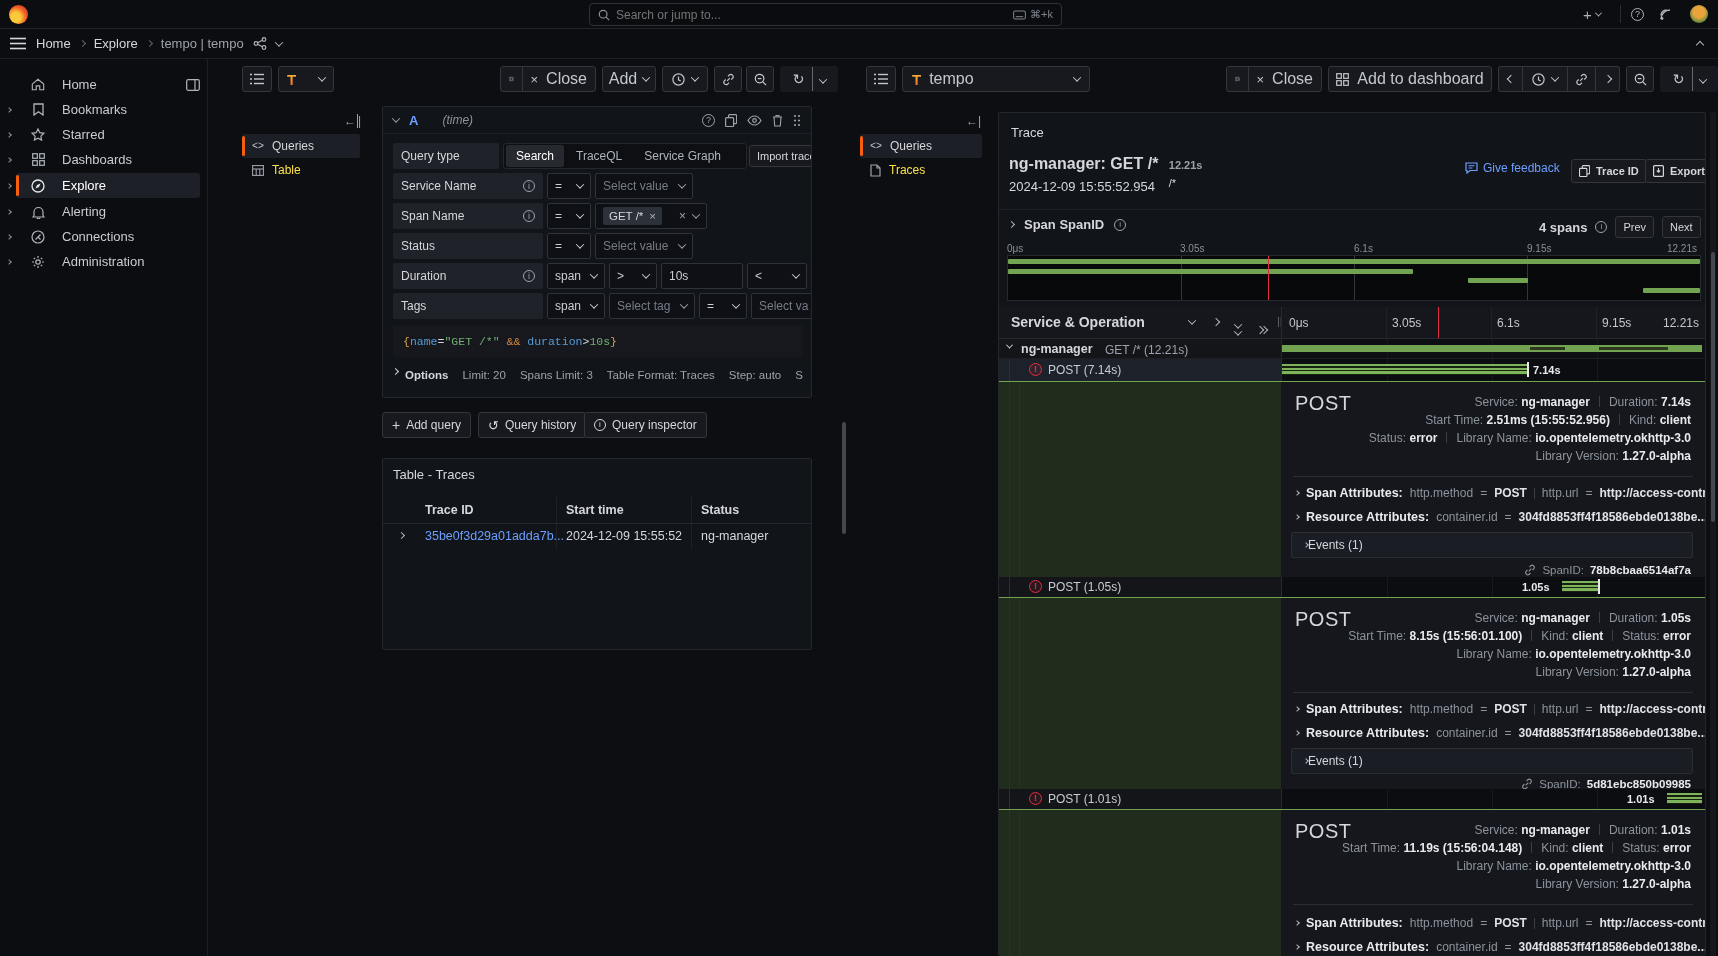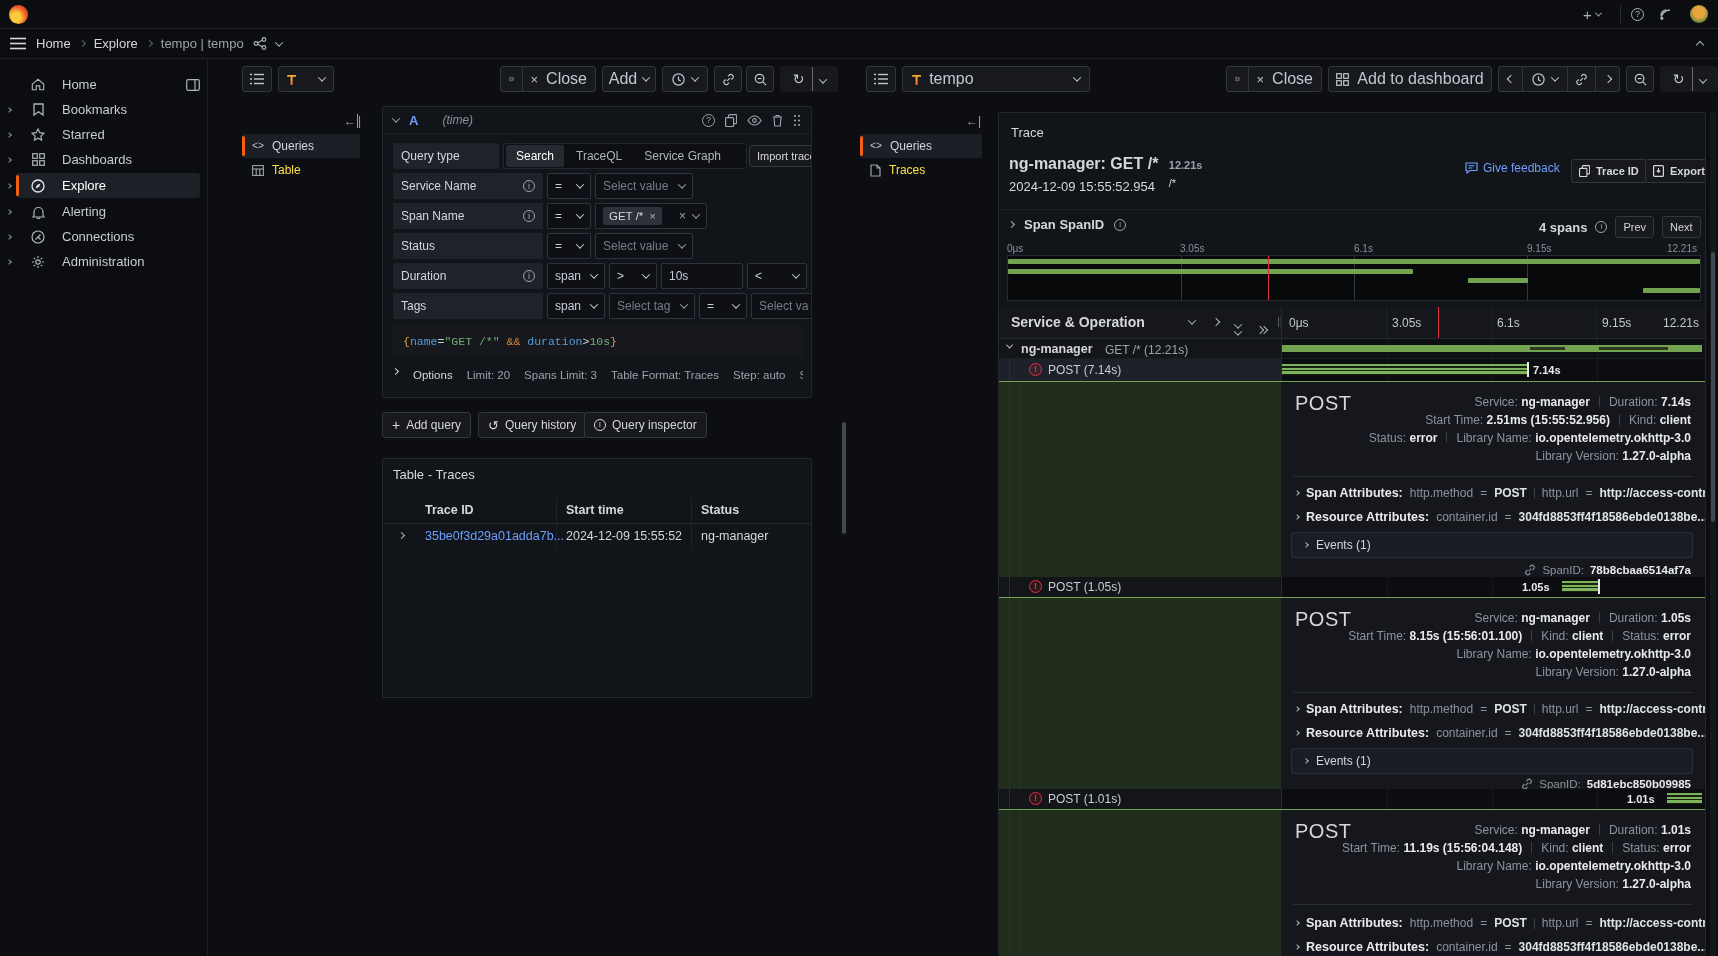--- a/index.html
+++ b/index.html
@@ -60,34 +60,48 @@
   .barlabel{position:absolute;font-size:11px;font-weight:700;color:#e8eaed;white-space:nowrap}
   .err-icon{display:inline-flex;align-items:center;justify-content:center;width:13px;height:13px;border:1.5px solid #e02f44;border-radius:50%;color:#e02f44;font-size:9px;font-weight:700;line-height:1;background:rgba(224,47,68,.12)}
   .detail{position:absolute;background:#15171d;border-top:1px solid #72a350}
   .dleft{position:absolute;background:#202c1c;border-top:1px solid #72a350}
   .meta-row{position:absolute;right:14px;font-size:12px;text-align:right;white-space:nowrap;color:#8d939c}
   .meta-row b{color:#e8eaed;font-weight:700}
   .msep{display:inline-block;width:1px;height:11px;background:#3a3e45;margin:0 9px;vertical-align:-1px}
   .attr-row{position:absolute;font-size:12px;color:#8d939c;white-space:nowrap;display:flex;align-items:center;gap:7px}
   .attr-row .alab{color:#e8eaed;font-weight:700;font-size:12.5px}
   .attr-row b{color:#dfe2e6;font-weight:700}
-  .evbox{position:absolute;background:#1a1d24;border:1px solid #2a2d34;border-radius:2px;display:flex;align-items:center;gap:8px;padding:1px 12px;font-size:12px;color:#d5d7dd}
+  .evbox{position:absolute;background:#1a1d24;border:1px solid #2a2d34;border-radius:2px;display:flex;align-items:center;gap:0;padding:1px 12px;font-size:12px;color:#d5d7dd}
   .spanid{position:absolute;right:14px;font-size:11.5px;color:#8d939c;display:flex;gap:6px;align-items:center}
   .spanid b{color:#e8eaed}
   .guide{position:absolute;width:1px;background:#2a2e35}
   svg{display:block}
   .colgrid{position:absolute;top:0;bottom:0;width:1px;background:#1e2127}
 </style>
 </head>
 <body>
 
 <div class="page">
 
   <div class="topnav">
     <div class="abs" style="left:9px;top:5px;width:19px;height:19px;border-radius:50%;background:radial-gradient(circle at 35% 65%,#fbca3a 0 28%,#f05a28 60%,#b43214 100%)"></div>
+    <div class="searchbox">
+      <svg width="12" height="12" viewBox="0 0 14 14">
+          <circle cx="6" cy="6" r="4.5" stroke="#8a909a" fill="none" stroke-width="1.4"></circle>
+          <line x1="9.5" y1="9.5" x2="13" y2="13" stroke="#8a909a" stroke-width="1.4"></line>
+        </svg>
+      <input placeholder="Search or jump to..." style="">
+      <span class="kshort">
+          <svg width="13" height="10" viewBox="0 0 14 10">
+            <rect x="0.7" y="0.7" width="12.6" height="8.6" rx="1.5" stroke="#7d838d" fill="none" stroke-width="1.1"></rect>
+            <line x1="3" y1="6.8" x2="11" y2="6.8" stroke="#7d838d" stroke-width="1.1"></line>
+          </svg>
+          <span>⌘+k</span>
+        </span>
+    </div>
     <div class="abs" style="left:1583px;top:6px;display:flex;align-items:center;gap:4px;color:#aeb4bc">
         <span style="font-size:15px">+</span>
         <span class="chev" style="width:5px;height:5px"></span>
       </div>
     <div class="abs" style="left:1620px;top:5px;width:1px;height:18px;background:#2a2d33"></div>
     <span class="abs icircle" style="left:1631px;top:8px;color:#aeb4bc">?</span>
     <svg class="abs" style="left:1659px;top:8px" width="14" height="13" viewBox="0 0 14 13">
         <path d="M2 11 a9 9 0 0 1 9-9" stroke="#aeb4bc" fill="none" stroke-width="1.4"></path>
         <path d="M2 7.5 a5.5 5.5 0 0 1 5.5-5.5" stroke="#aeb4bc" fill="none" stroke-width="1.4"></path>
         <circle cx="3" cy="10.5" r="1.4" fill="#aeb4bc"></circle>
@@ -438,21 +452,21 @@
         <span>&nbsp;</span>
         <span class="c-and">&amp;&amp;</span>
         <span>&nbsp;</span>
         <span class="c-key">duration</span>
         <span class="c-op">&gt;</span>
         <span class="c-str">10s</span>
         <span class="c-brace">}</span>
     </div>
 
     <div class="abs" style="left:10px;top:256px;width:410px;height:24px;display:flex;align-items:center;gap:14px;font-size:11.5px;color:#9da2ab;white-space:nowrap;overflow:hidden">
-      <span style="display:flex;gap:15px;color:#d5d7dd;font-weight:400">
+      <span style="display:flex;gap:7px;color:#d5d7dd;font-weight:700">
           <span class="chev-r" style="width:5px;height:5px"></span>
           <span>Options</span>
         </span>
       <span>Limit: 20</span>
       <span>Spans Limit: 3</span>
       <span>Table Format: Traces</span>
       <span>Step: auto</span>
       <span>Streaming: Di</span>
     </div>
   </div>
@@ -463,21 +477,21 @@
     </button>
   <button class="btn" style="left:478px;top:412px">
       <span style="font-size:13px">↺</span>
       <span>Query history</span>
     </button>
   <button class="btn" style="left:584px;top:412px">
       <span class="icircle" style="width:12px;height:12px;font-size:8px">i</span>
       <span>Query inspector</span>
     </button>
 
-  <div class="panel" style="left:382px;top:458px;width:430px;height:240px">
+  <div class="panel" style="left:382px;top:458px;width:430px;height:192px">
     <div class="abs" style="left:10px;top:8px;font-size:13px;font-weight:500">Table - Traces</div>
     <div class="colgrid" style="left:173px;top:38px;height:52px"></div>
     <div class="colgrid" style="left:308px;top:38px;height:52px"></div>
     <div class="abs thead" style="left:42px;top:44px">Trace ID</div>
     <div class="abs thead" style="left:183px;top:44px">Start time</div>
     <div class="abs thead" style="left:318px;top:44px">Status</div>
     <div class="abs" style="left:0;top:64px;right:0;border-top:1px solid #24272d"></div>
     <div class="abs" style="left:0;top:64px;right:0;height:26px">
       <span class="abs chev-r" style="left:16px;top:10px;width:5px;height:5px;color:#aeb4bc"></span>
       <span class="abs tlink" style="left:42px;top:6px">35be0f3d29a01adda7b...</span>

